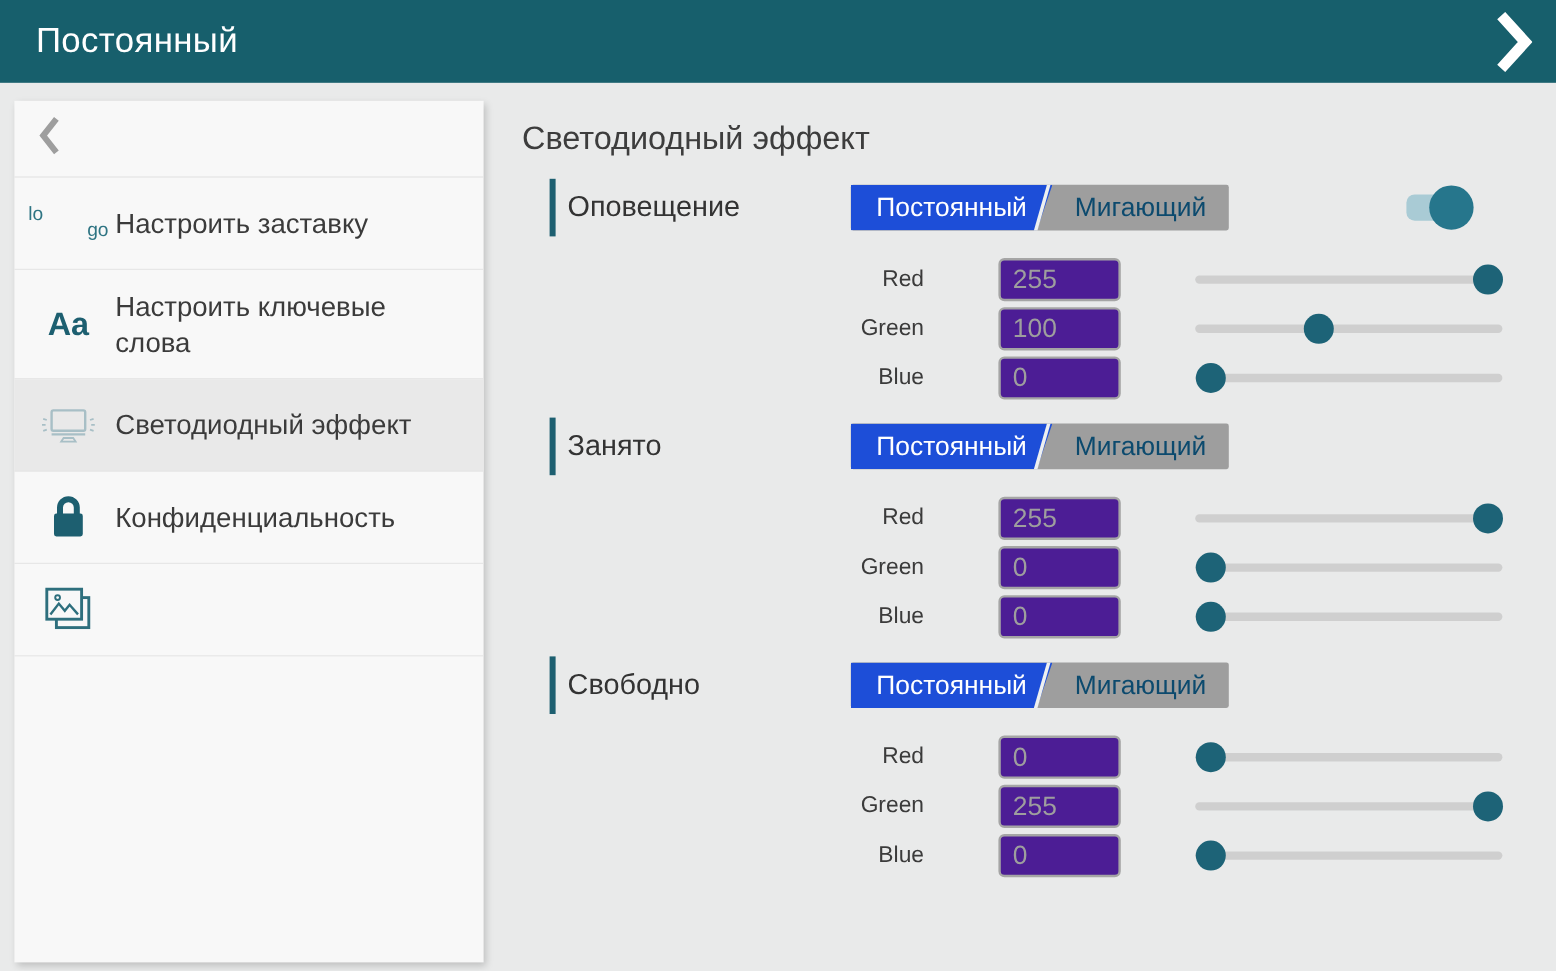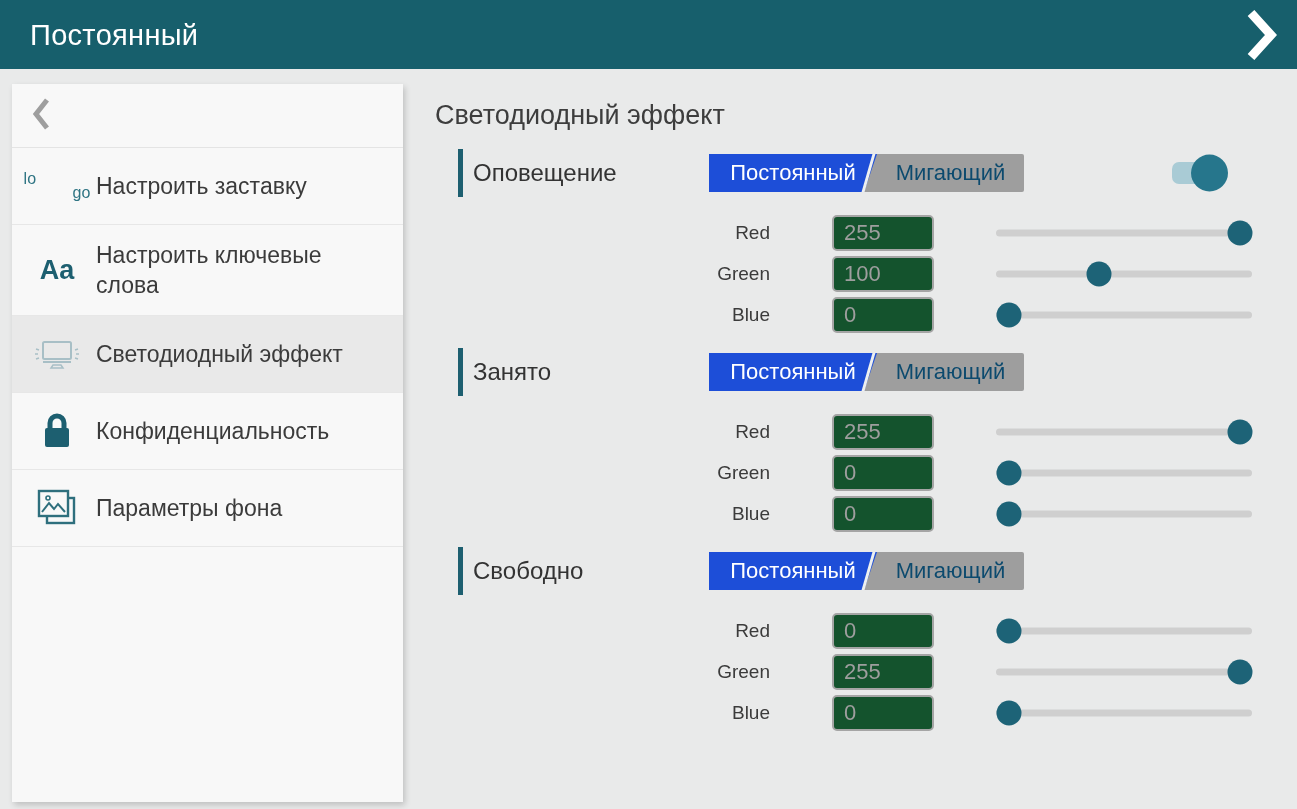--- a/index.html
+++ b/index.html
@@ -56,21 +56,21 @@
   .toggle { position:absolute; left:737px; top:13px; width:51px; height:22px;
     background:#a9cbd5; border-radius:7px; cursor:pointer; }
   .toggle .knob { position:absolute; top:50%; transform:translateY(-50%); left:0;
     width:37px; height:37px; border-radius:50%; background:#26768c; }
   .toggle.on .knob { left:auto; right:-5px; }
 
   .rgb-rows { margin-top:18px; }
   .rgb-row { display:flex; align-items:center; margin-left:275px; margin-bottom:5px; height:36px;gap:42px; }
   .rgb-label { width:80px; text-align:right; padding-right:20px; font-size:19px; color:#3b3b3b; }
   .rgb-input { width:102px; height:36px; border:2px solid #a5a5a5; border-radius:5px;
-    background:#14532d; color:#9e9e9e; font-size:22px; padding:0 10px;
+    background:#4c1d95; color:#9e9e9e; font-size:22px; padding:0 10px;
     font-family:"Liberation Sans", sans-serif; outline:none; }
   .slider { position:relative; width:256px; height:36px; margin-left:20px; cursor:pointer; }
   .slider-track { position:absolute; left:0; right:0; top:50%; transform:translateY(-50%);
     height:7px; border-radius:3.5px; background:#cfcfcf; }
   .slider-thumb { position:absolute; top:50%; transform:translate(-50%,-50%);
     width:25px; height:25px; border-radius:50%; background:#1d6377; }
 </style>
 </head>
 <body>
 
@@ -138,21 +138,20 @@
 
   <div class="nav-item">
     <span class="nav-icon">
       <svg width="44" height="44" viewBox="0 0 44 44" fill="none" stroke="#2e6f7d" stroke-width="2.4">
         <rect x="12" y="12" width="27" height="25"></rect>
         <rect x="4" y="5" width="29" height="25" fill="#f8f8f8"></rect>
         <path d="M7 26 l7-9 5 6 4-5 7 8" stroke-width="2"></path>
         <circle cx="13" cy="12" r="2" stroke-width="1.6"></circle>
       </svg>
     </span>
-    <span class="nav-label">Параметры фона</span>
   </div>
 </div>
 
 <div class="main">
   <div class="main-title">Светодиодный эффект</div>
 
   <div class="section">
     <div class="section-header">
       <div class="accent-bar"></div>
       <div class="section-name">Оповещение</div>

